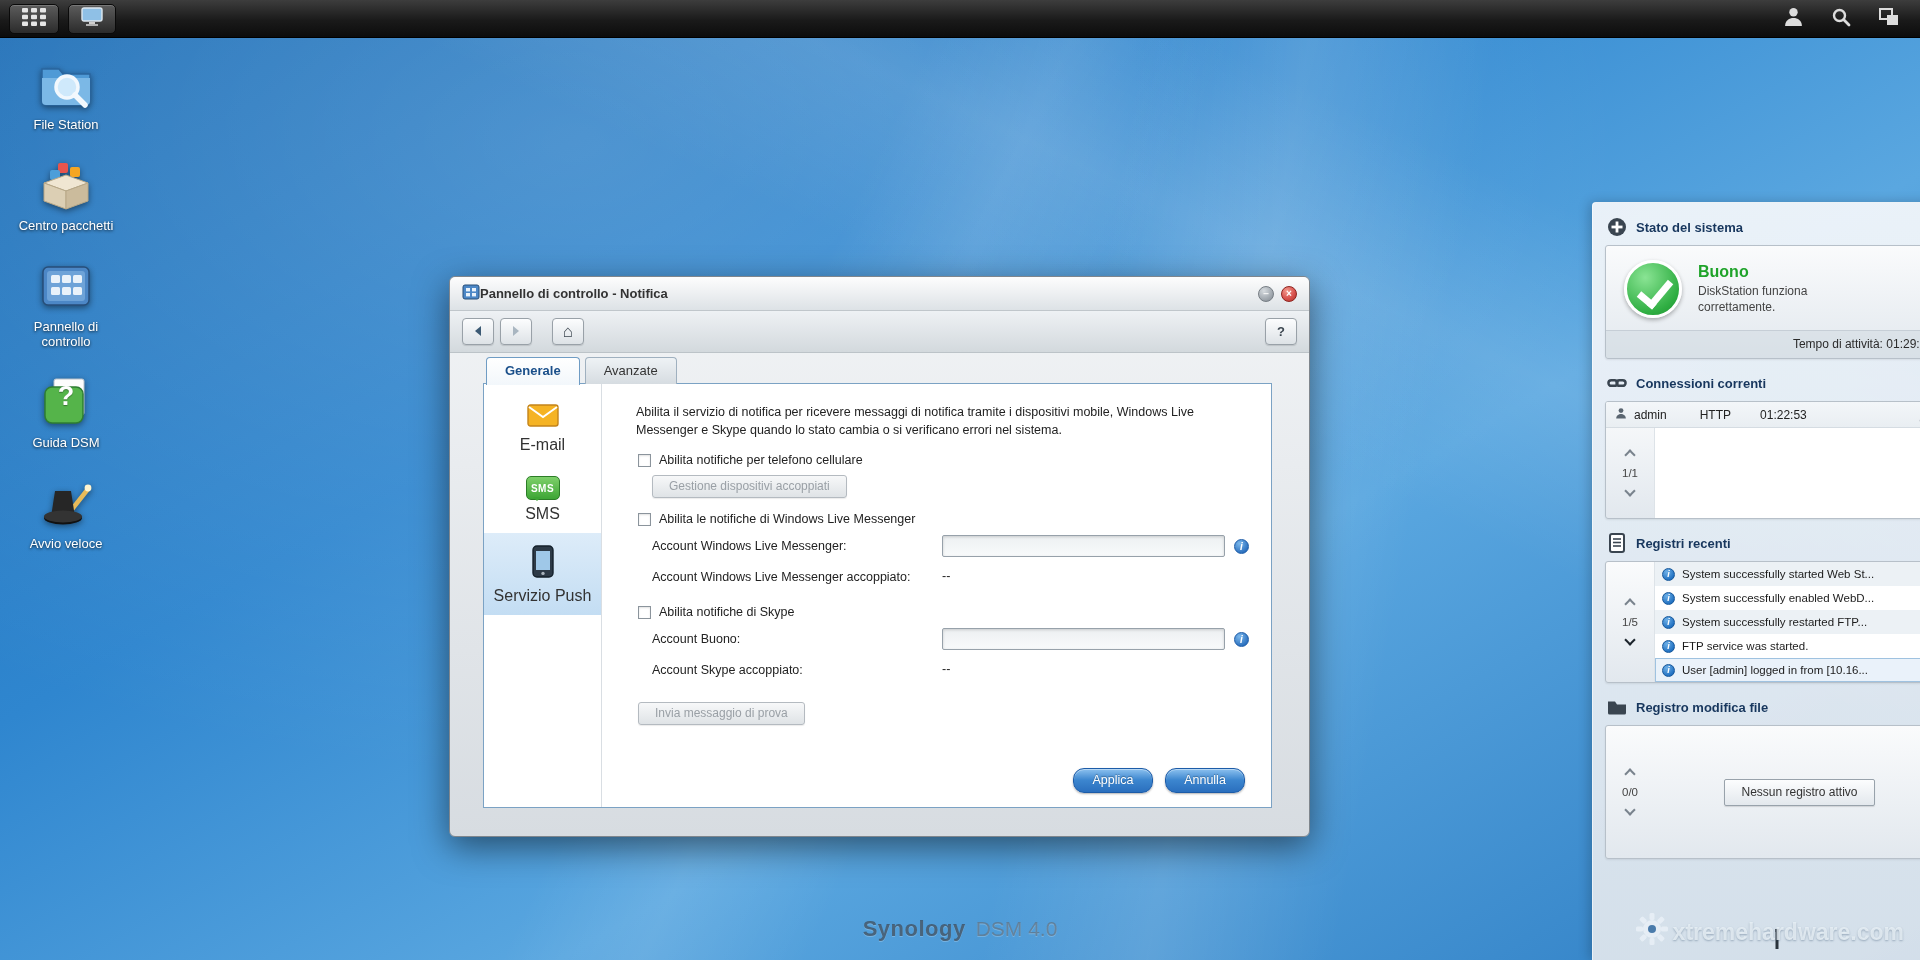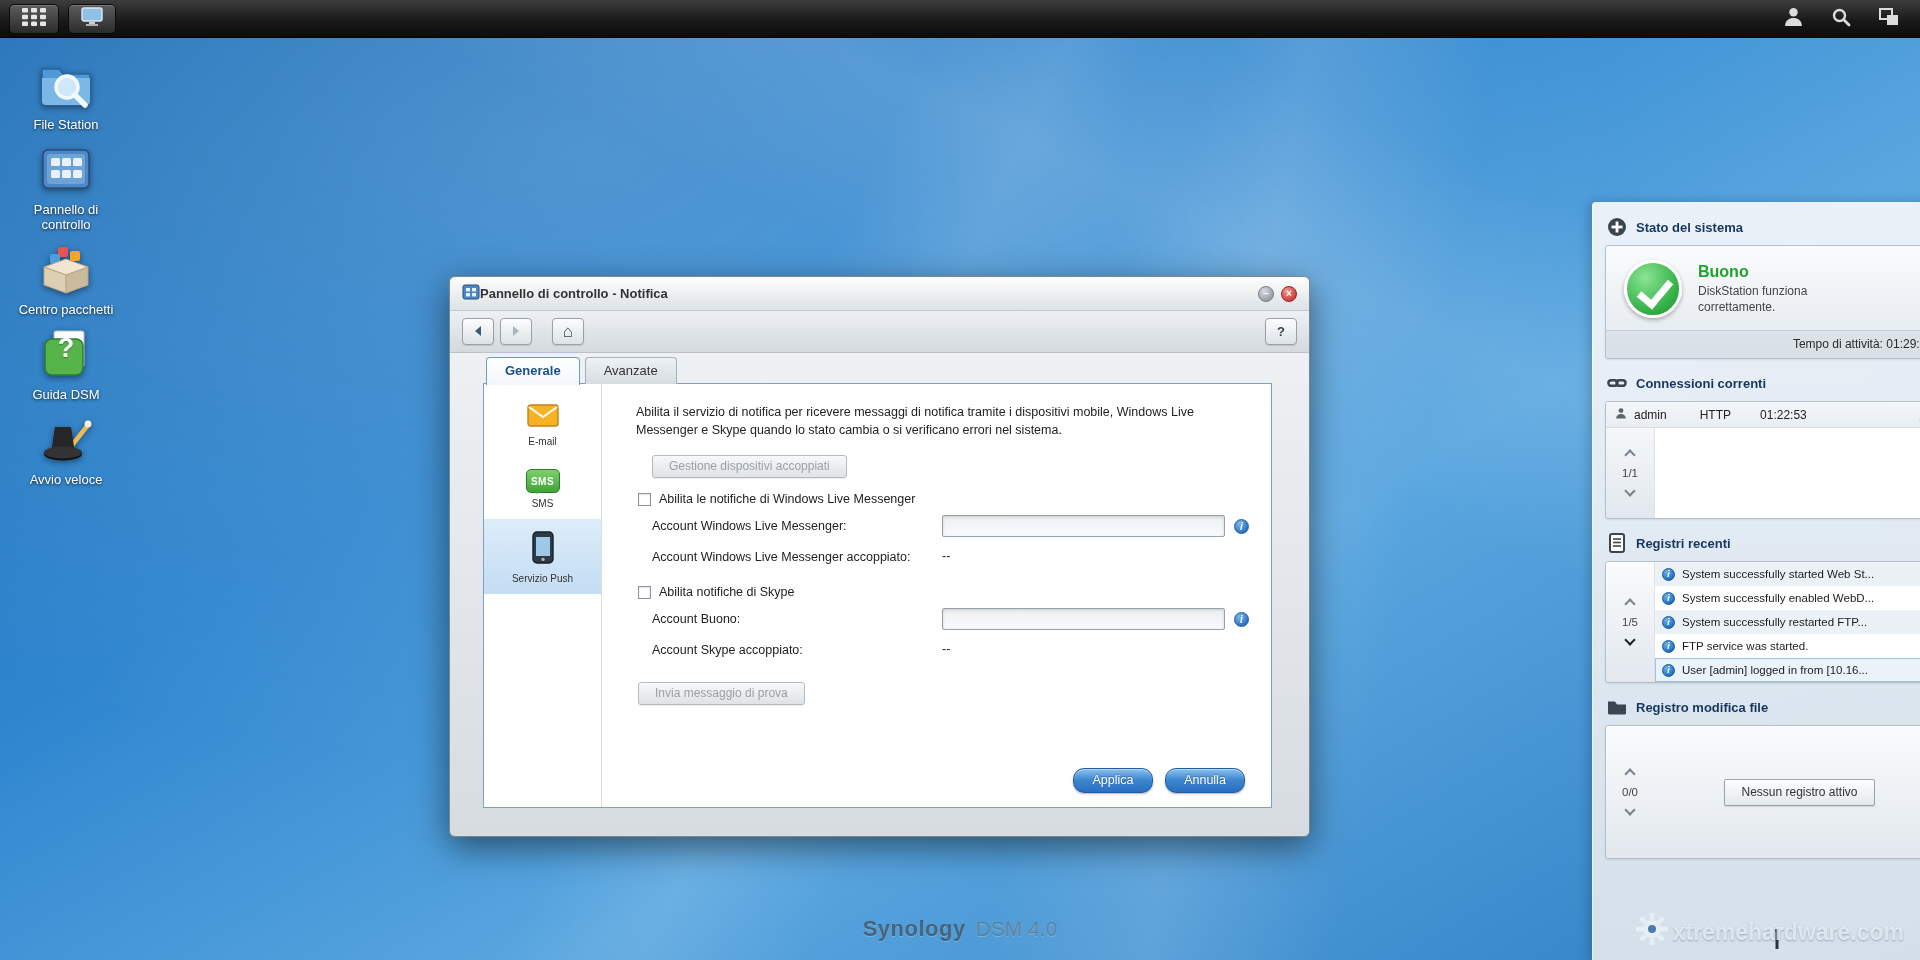--- a/index.html
+++ b/index.html
@@ -22,21 +22,21 @@
     border-bottom:1px solid #000; display:flex; align-items:center; }
   .tb-btn { height:30px; margin-left:9px; padding:0 12px; border-radius:5px; cursor:pointer;
     background:linear-gradient(#5c5c5c,#2b2b2b); border:1px solid #0a0a0a;
     box-shadow:inset 0 1px 0 rgba(255,255,255,.18);
     display:flex; align-items:center; justify-content:center; }
   .tb-right { margin-left:auto; display:flex; align-items:center; gap:18px; padding-right:16px; }
   .tb-ic { width:30px; height:28px; display:flex; align-items:center; justify-content:center; cursor:pointer; }
 
   
   #desk-icons { position:absolute; left:14px; top:56px; width:104px;
-    display:flex; flex-direction:column; gap:8px; z-index:5; }
+    display:flex; flex-direction:column; gap:24px; z-index:5; }
   .dicon { display:flex; flex-direction:column; align-items:center; gap:6px; cursor:pointer; }
   .dicon .ic { width:56px; height:56px; position:relative; display:flex; align-items:center; justify-content:center;
     filter:drop-shadow(0 2px 3px rgba(0,0,0,.45)); }
   .dicon .lbl { color:#fff; font-size:13px; text-align:center; line-height:1.15;
     text-shadow:0 1px 3px rgba(0,0,0,.8); }
   .q-mark { position:absolute; left:0; top:7px; width:100%; text-align:center;
     color:#fff; font-size:27px; font-weight:bold; text-shadow:0 1px 1px rgba(0,0,0,.35); }
 
   
   #win { position:absolute; left:449px; top:276px; width:861px; height:561px; z-index:10;
@@ -68,21 +68,21 @@
   .tab.active { background:linear-gradient(#ffffff,#f2f7fb); color:#1a4f8a; font-weight:bold;
     border-color:#6f9cc4; padding-bottom:7px; margin-bottom:-1px; }
 
   .content { position:absolute; left:33px; top:106px; right:37px; bottom:28px;
     background:#fff; border:1px solid #7ba2c4; display:flex; }
 
   .side { width:143px; border-right:1px solid #d9dee3; padding-top:8px; background:#fff; }
   .side-item { display:flex; flex-direction:column; align-items:center; gap:5px;
     padding:12px 0 10px; cursor:pointer; }
   .side-item.selected { background:linear-gradient(#ddecf9,#c3ddf3); }
-  .slbl { font-size:10px; color:#333; }
+  .slbl { font-size:16px; color:#333; }
   .sms-badge { position:relative; width:34px; height:24px; border-radius:5px;
     background:linear-gradient(#7ed06a,#3da535); border:1px solid #2c7d27;
     display:flex; align-items:center; justify-content:center; }
   .sms-badge::after { content:""; position:absolute; left:6px; bottom:-6px;
     border:4px solid transparent; border-top-color:#3da535; }
   .sms-badge span { color:#fff; font-size:10px; font-weight:bold; letter-spacing:.5px; }
 
   .pane { flex:1; padding:18px 22px 0 20px; position:relative; font-size:12.5px; color:#222; }
   .desc { line-height:1.4; margin:2px 0 14px 14px; max-width:610px; }
   .chk-row { display:flex; align-items:center; gap:8px; margin:12px 0 6px 16px; cursor:default; }
@@ -247,48 +247,48 @@
           <path d="M4 22h48v23a4 4 0 0 1-4 4H8a4 4 0 0 1-4-4z" fill="#7bb8e6"></path>
           <circle cx="29" cy="31" r="11" fill="#cfe9fb" stroke="#f2f8fd" stroke-width="3.5"></circle>
           <line x1="37" y1="39" x2="47" y2="49" stroke="#f2f8fd" stroke-width="5.5" stroke-linecap="round"></line>
         </svg>
       </span>
       <span class="lbl">File Station</span>
     </div>
     <div class="dicon">
       <span class="ic">
         <svg width="56" height="56" viewBox="0 0 56 56">
+          <g>
+              <rect x="20" y="6" width="10" height="10" rx="2" fill="#e8554d"></rect>
+              <rect x="32" y="10" width="10" height="10" rx="2" fill="#f5a623"></rect>
+              <rect x="12" y="13" width="10" height="10" rx="2" fill="#4c9ed9"></rect>
+            </g>
+          <path d="M6 26 L28 18 L50 26 L28 34 Z" fill="#f0e6d2" stroke="#b9a887"></path>
+          <path d="M6 26 L28 34 L28 52 L6 44 Z" fill="#dccfb4" stroke="#b9a887"></path>
+          <path d="M50 26 L28 34 L28 52 L50 44 Z" fill="#cbbb9c" stroke="#b9a887"></path>
+        </svg>
+      </span>
+      <span class="lbl">Centro pacchetti</span>
+    </div>
+    <div class="dicon">
+      <span class="ic">
+        <svg width="56" height="56" viewBox="0 0 56 56">
           <rect x="5" y="9" width="46" height="38" rx="5" fill="#4c87c6" stroke="#274e79" stroke-width="1.5"></rect>
           <rect x="9" y="13" width="38" height="30" rx="3" fill="#6ea3d8"></rect>
           <g fill="#e9f2fa">
               <rect x="13" y="17" width="9" height="8" rx="1.5"></rect>
               <rect x="24" y="17" width="9" height="8" rx="1.5"></rect>
               <rect x="35" y="17" width="9" height="8" rx="1.5"></rect>
           <rect x="13" y="29" width="9" height="8" rx="1.5"></rect>
               <rect x="24" y="29" width="9" height="8" rx="1.5"></rect>
               <rect x="35" y="29" width="9" height="8" rx="1.5"></rect>
             </g>
         </svg>
       </span>
       <span class="lbl">Pannello di controllo</span>
-    </div>
-    <div class="dicon">
-      <span class="ic">
-        <svg width="56" height="56" viewBox="0 0 56 56">
-          <g>
-              <rect x="20" y="6" width="10" height="10" rx="2" fill="#e8554d"></rect>
-              <rect x="32" y="10" width="10" height="10" rx="2" fill="#f5a623"></rect>
-              <rect x="12" y="13" width="10" height="10" rx="2" fill="#4c9ed9"></rect>
-            </g>
-          <path d="M6 26 L28 18 L50 26 L28 34 Z" fill="#f0e6d2" stroke="#b9a887"></path>
-          <path d="M6 26 L28 34 L28 52 L6 44 Z" fill="#dccfb4" stroke="#b9a887"></path>
-          <path d="M50 26 L28 34 L28 52 L50 44 Z" fill="#cbbb9c" stroke="#b9a887"></path>
-        </svg>
-      </span>
-      <span class="lbl">Centro pacchetti</span>
     </div>
     <div class="dicon">
       <span class="ic">
         <svg width="56" height="56" viewBox="0 0 56 56">
           <rect x="16" y="5" width="30" height="36" rx="2" fill="#fdfdfd" stroke="#b9c2ca"></rect>
           <rect x="7" y="13" width="38" height="36" rx="7" fill="#55b44a" stroke="#2e7d32" stroke-width="1.5"></rect>
         </svg>
         <span class="q-mark">?</span>
       </span>
       <span class="lbl">Guida DSM</span>
@@ -408,20 +408,24 @@
                 <circle cx="11" cy="28.4" r="1.7" fill="#aab4bd"></circle>
               </svg>
           </span>
           <span class="slbl">Servizio Push</span>
         </div>
       </div>
 
       <div class="pane">
         <div class="desc">Abilita il servizio di notifica per ricevere messaggi di notifica tramite i dispositivi mobile, Windows Live Messenger e Skype quando lo stato cambia o si verificano errori nel sistema.</div>
 
+        <div class="chk-row">
+          <span class="checkbox"></span>
+          <span>Abilita notifiche per telefono cellulare</span>
+        </div>
         <div class="gray-btn">Gestione dispositivi accoppiati</div>
 
         <div class="chk-row">
           <span class="checkbox"></span>
           <span>Abilita le notifiche di Windows Live Messenger</span>
         </div>
         <div class="form-row">
           <span class="form-label">Account Windows Live Messenger:</span>
           <input type="text" class="text-input" style="">
           <span class="info-icon">

